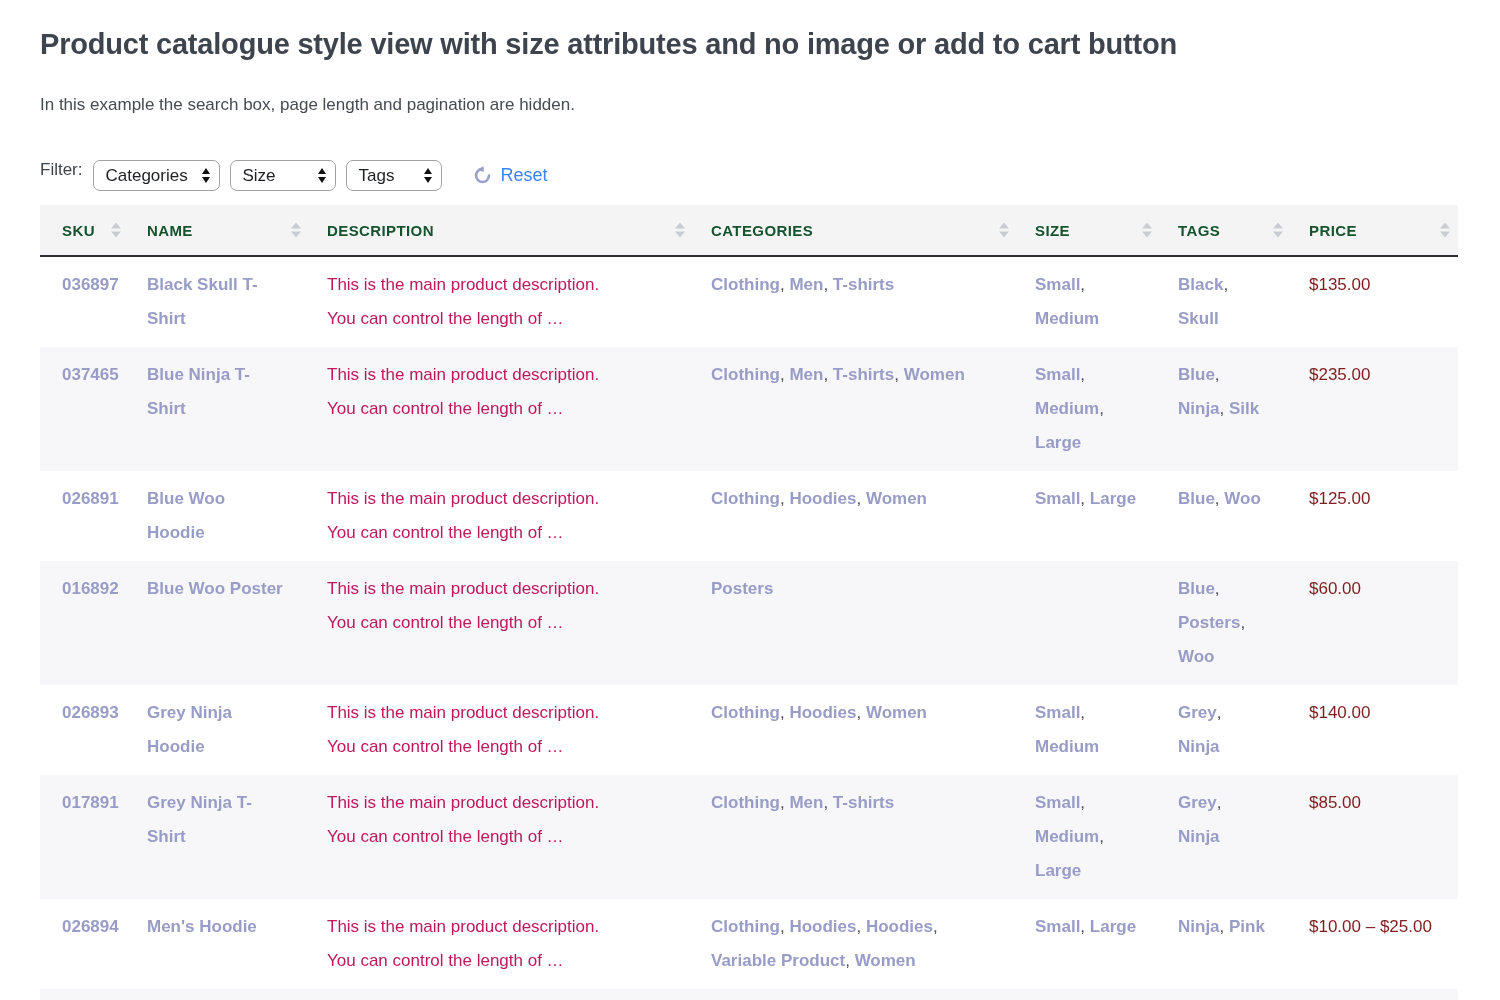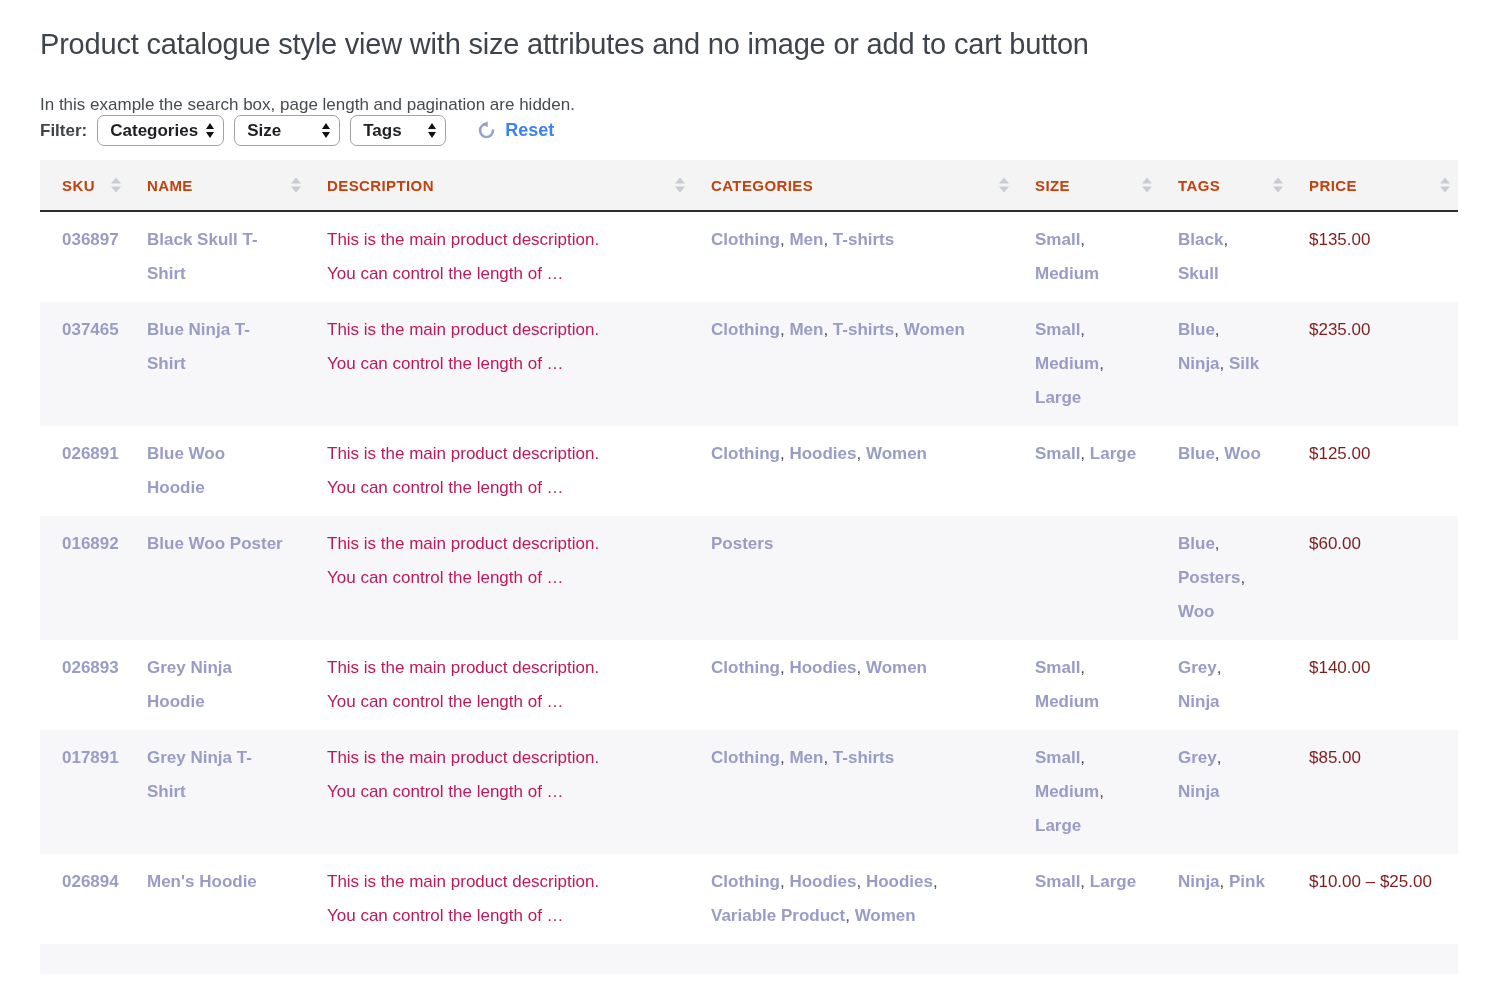--- a/index.html
+++ b/index.html
@@ -9,39 +9,38 @@
     background: #ffffff;
     font-family: "Liberation Sans", sans-serif;
     color: #4b5057;
   }
   .page { padding-left: 40px; padding-right: 42px; }
 
   .page-title {
     margin: 24px 0 0 0;
     font-size: 29px;
     line-height: 40px;
-    font-weight: 400;
+    font-weight: 700;
     color: #3e444d;
     letter-spacing: -0.2px;
   }
   .page-subtitle {
     margin: 30px 0 0 0;
     font-size: 17px;
     line-height: 21px;
     color: #464b51;
   }
 
   
   .filter-row {
+    margin-top: 45px;
     height: 31px;
     display: flex;
-    align-items: center;
     font-size: 17px;
     color: #3f444a;
-    font-weight: bold;
   }
   .filter-label { margin-right: 10px; }
   .select-box {
     display: inline-flex;
     align-items: center;
     justify-content: space-between;
     height: 31px;
     border: 1px solid #a2a2a2;
     border-radius: 7px;
     background: #ffffff;
@@ -70,21 +69,21 @@
   
   table.products {
     margin-top: 14px;
     width: 1418px;
     border-collapse: collapse;
     table-layout: fixed;
   }
   thead th {
     background: #f4f4f4;
     border-bottom: 2px solid #2b2e33;
-    color: #c2410c;
+    color: #14532d;
     font-size: 15px;
     font-weight: 700;
     letter-spacing: 0.4px;
     text-align: left;
     padding: 17px 24px 16px 18px;
     position: relative;
     cursor: pointer;
     white-space: nowrap;
   }
   thead th.first { padding-left: 22px; }

